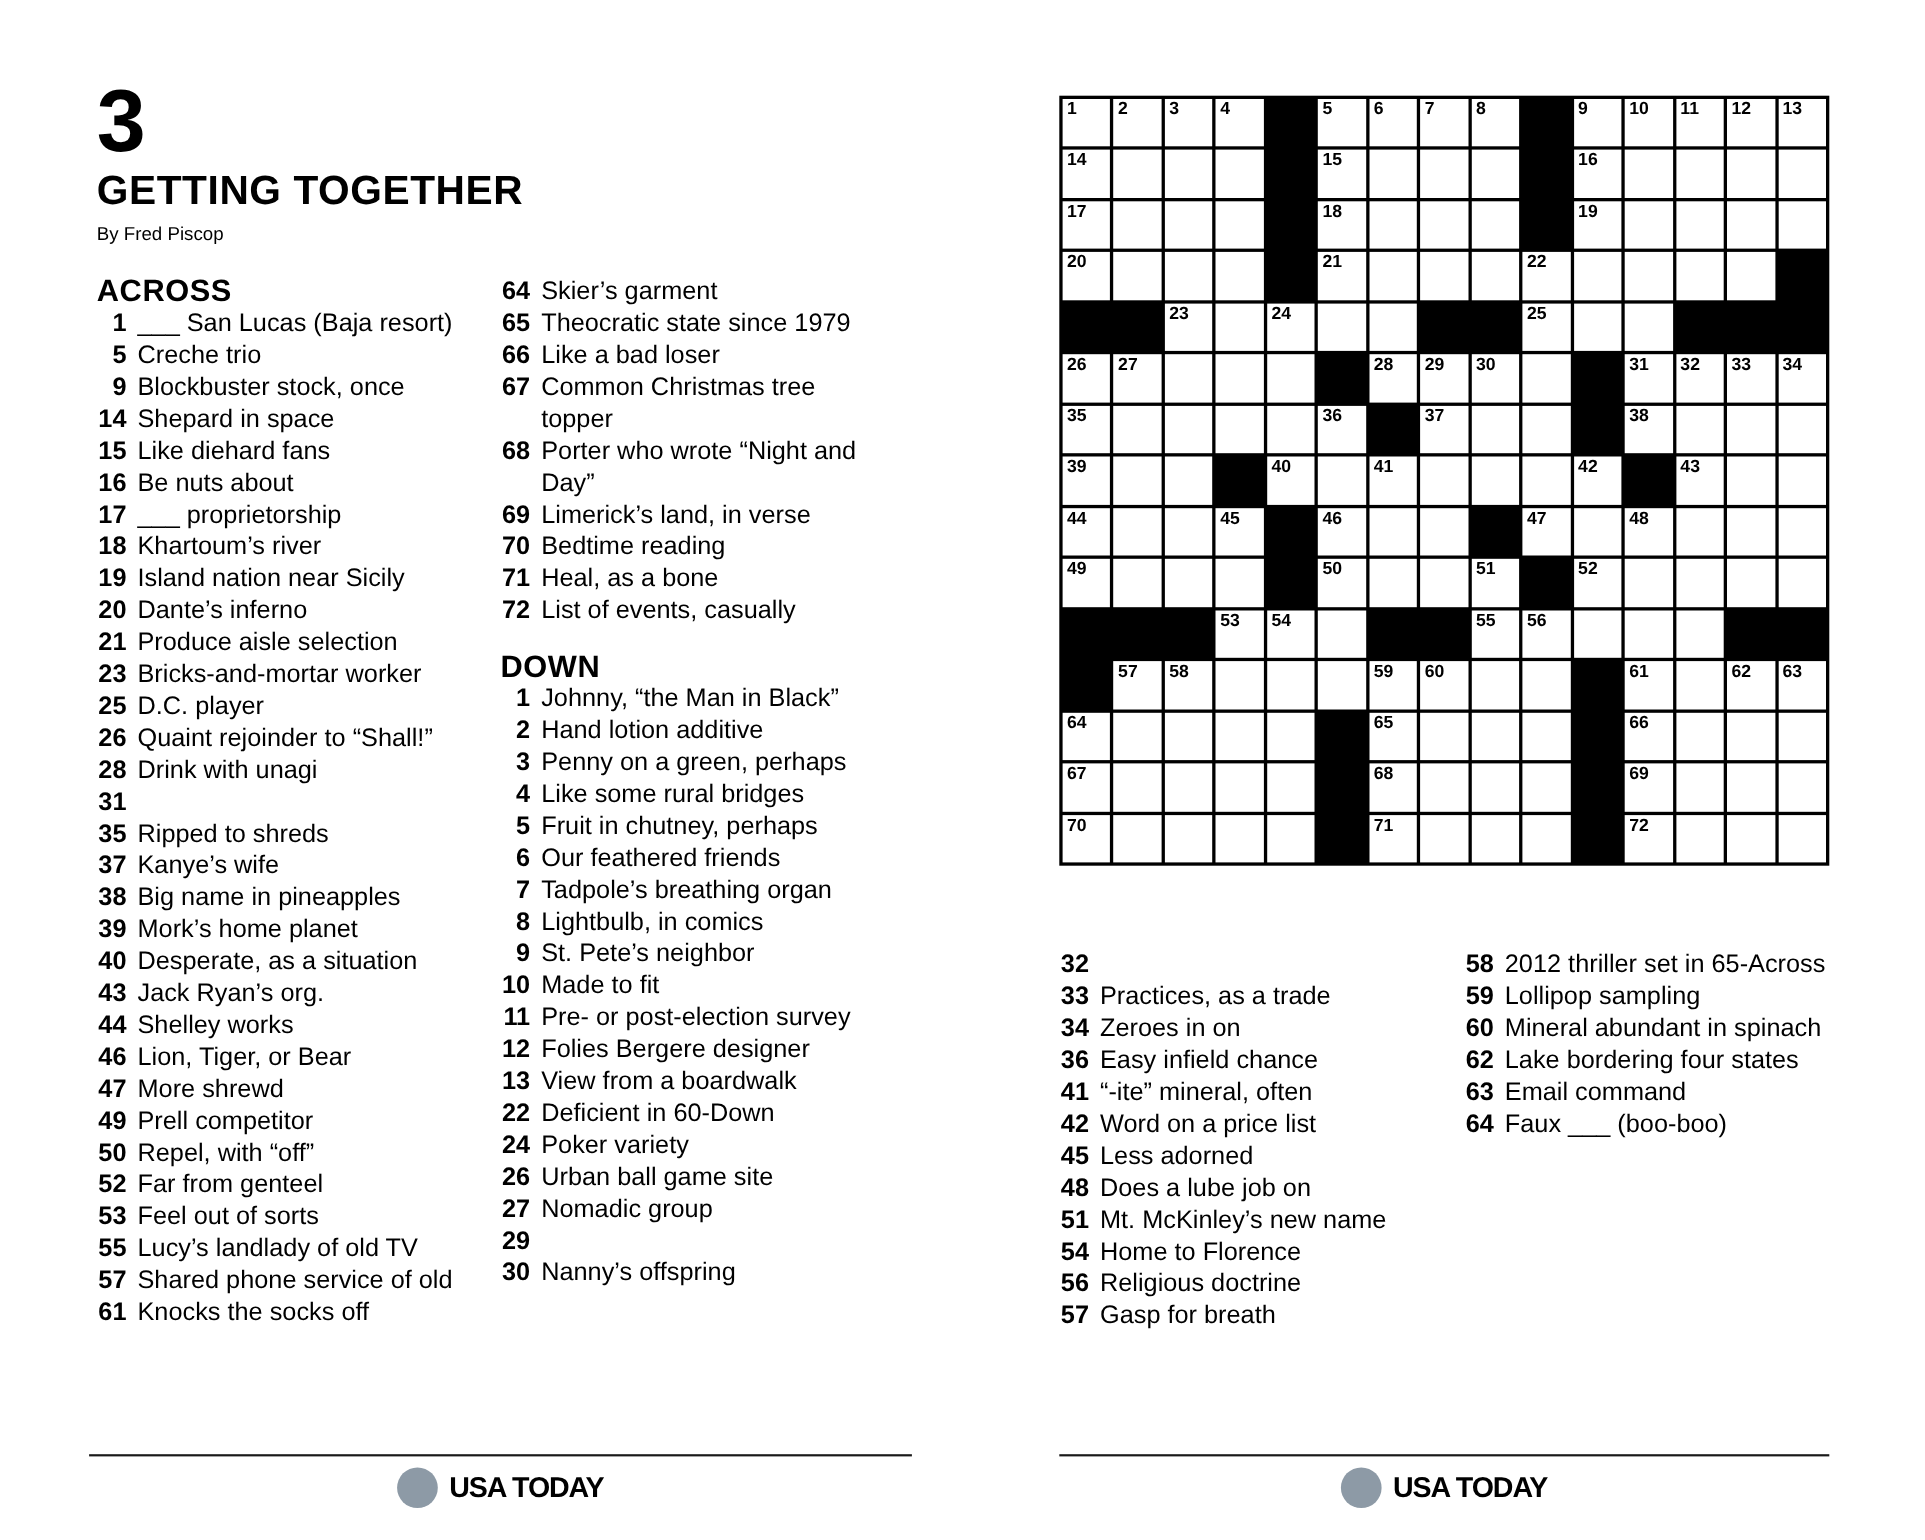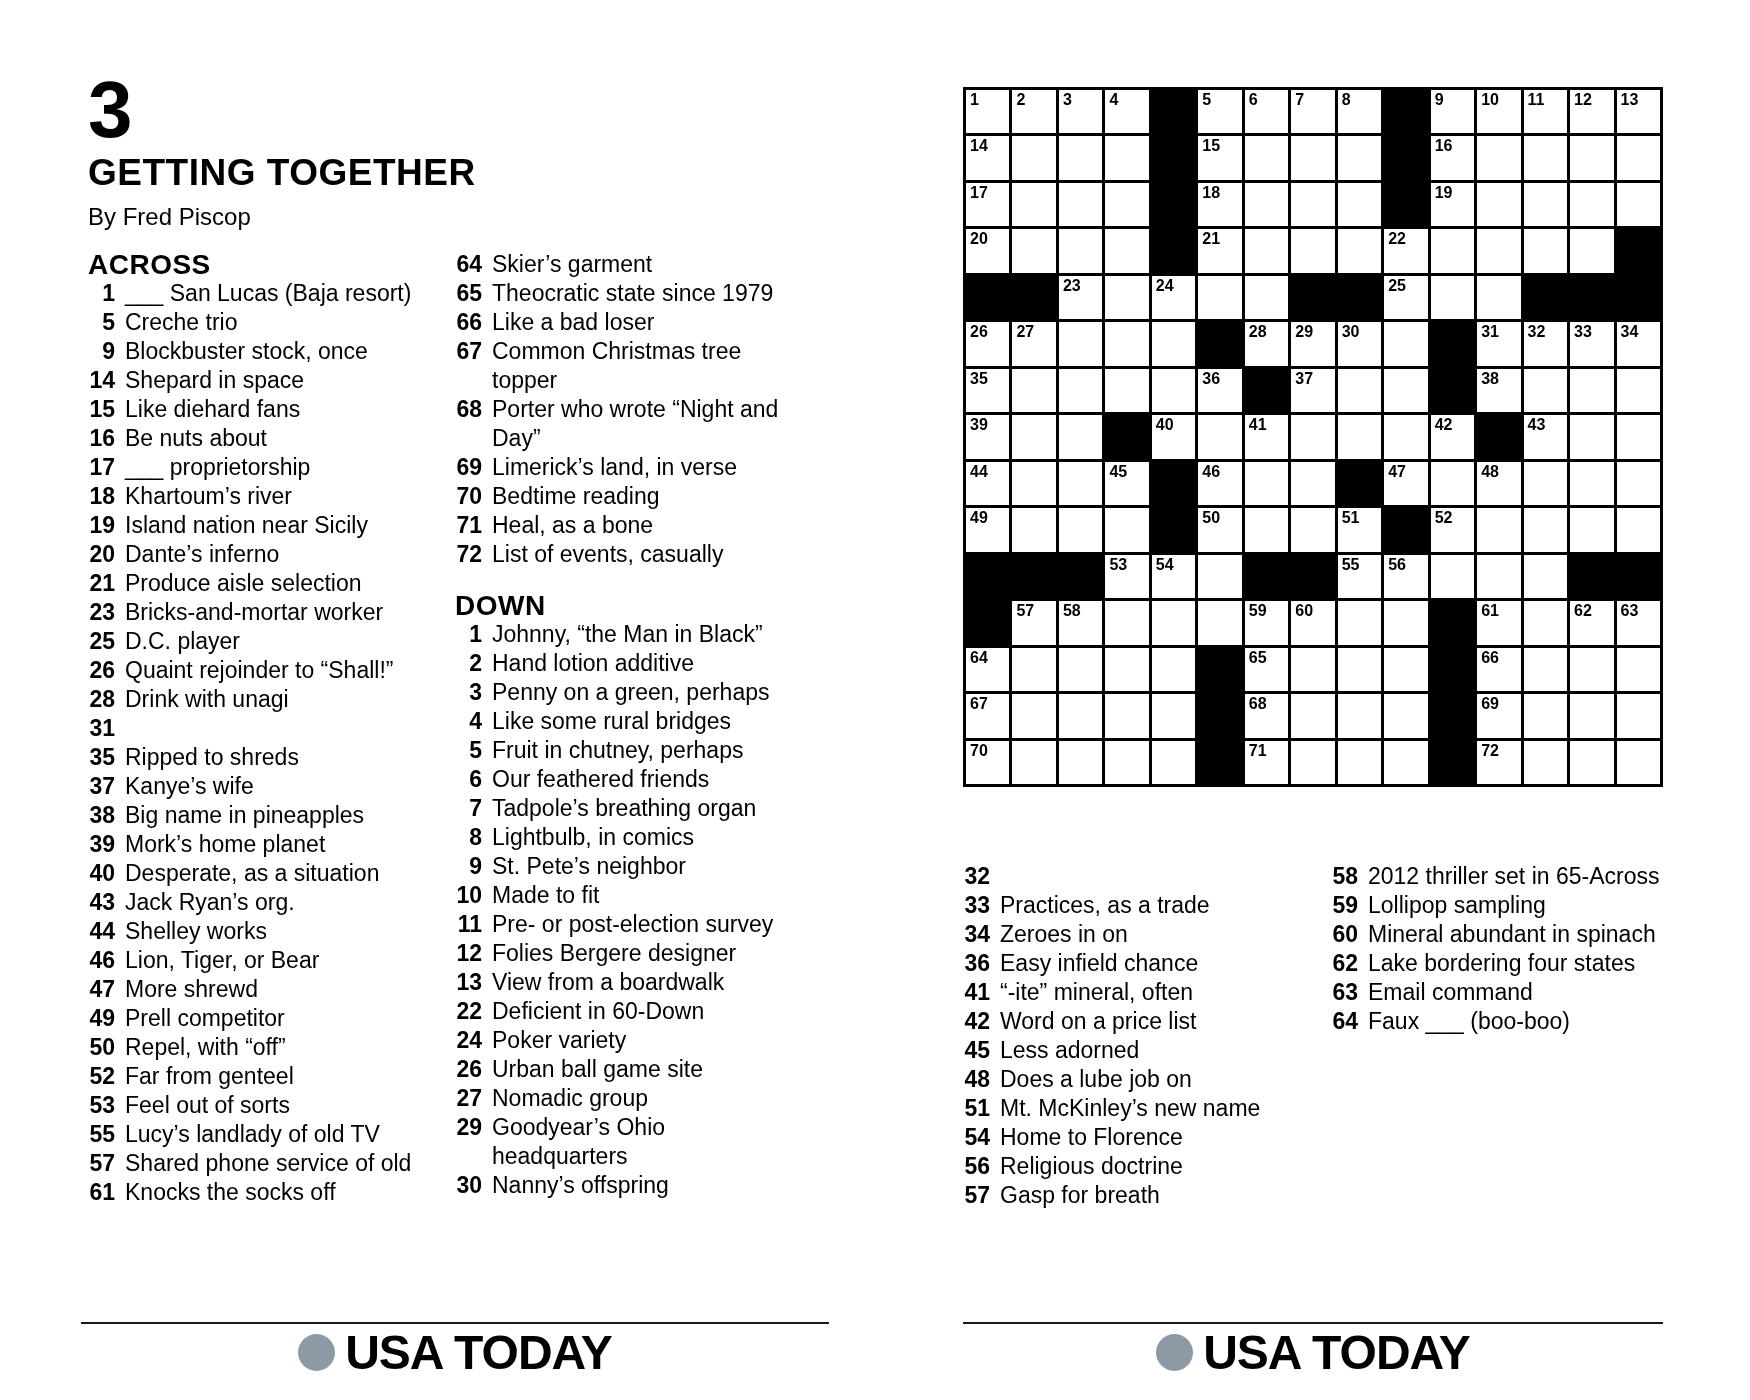--- a/index.html
+++ b/index.html
@@ -4,21 +4,21 @@
 <style>
   html,body{margin:0;padding:0;}
   body{
     width:1750px;height:1400px;position:relative;background:#ffffff;
     font-family:"Liberation Sans","DejaVu Sans",sans-serif;color:#000;
     overflow:hidden;
   }
   .title-block{position:absolute;left:88px;top:72px;}
   .puzzle-number{font-size:80px;font-weight:900;line-height:0.95;letter-spacing:1px;}
   .puzzle-title{font-size:37px;font-weight:800;letter-spacing:0.5px;margin-top:4px;}
-  .byline{font-size:24px;font-weight:400;margin-top:9px;}
+  .byline{font-size:17px;font-weight:400;margin-top:9px;}
 
   .clue-col{position:absolute;}
   .clue-heading{font-size:28px;font-weight:800;line-height:29px;letter-spacing:0.5px;}
   .clue{display:flex;line-height:29px;font-size:23px;}
   .cnum{width:27px;text-align:right;font-weight:700;flex:0 0 27px;}
   .ctext{margin-left:10px;font-weight:400;}
   .down-gap{margin-top:22px;}
 
   #col-a1{left:88px;top:250px;width:357px;}
   #col-a2{left:455px;top:250px;width:330px;}
@@ -44,21 +44,21 @@
   .footer-rule{position:absolute;height:2px;background:#1a1a1a;}
   #rule-left{left:81px;top:1322px;width:748px;}
   #rule-right{left:963px;top:1322px;width:700px;}
   .footer-logo{
     position:absolute;top:1330px;height:44px;display:flex;align-items:center;gap:10px;
     justify-content:center;
   }
   #logo-left{left:81px;width:748px;}
   #logo-right{left:963px;width:700px;}
   .logo-circle{width:37px;height:37px;border-radius:50%;}
-  .brand{font-size:48px;font-weight:800;letter-spacing:-1px;}
+  .brand{font-size:26px;font-weight:800;letter-spacing:-1px;}
 </style>
 </head>
 <body>
 
 <div class="title-block">
   <div class="puzzle-number">3</div>
   <div class="puzzle-title">GETTING TOGETHER</div>
   <div class="byline">By Fred Piscop</div>
 </div>
 
@@ -299,21 +299,20 @@
       <div class="clue">
         <span class="cnum">26</span>
         <span class="ctext">Urban ball game site</span>
       </div>
       <div class="clue">
         <span class="cnum">27</span>
         <span class="ctext">Nomadic group</span>
       </div>
       <div class="clue">
         <span class="cnum">29</span>
-        <span class="ctext">Goodyear’s Ohio headquarters</span>
       </div>
       <div class="clue">
         <span class="cnum">30</span>
         <span class="ctext">Nanny’s offspring</span>
       </div>
     </div>
 </div>
 
 <div class="grid" id="grid">
     <div class="cell">

